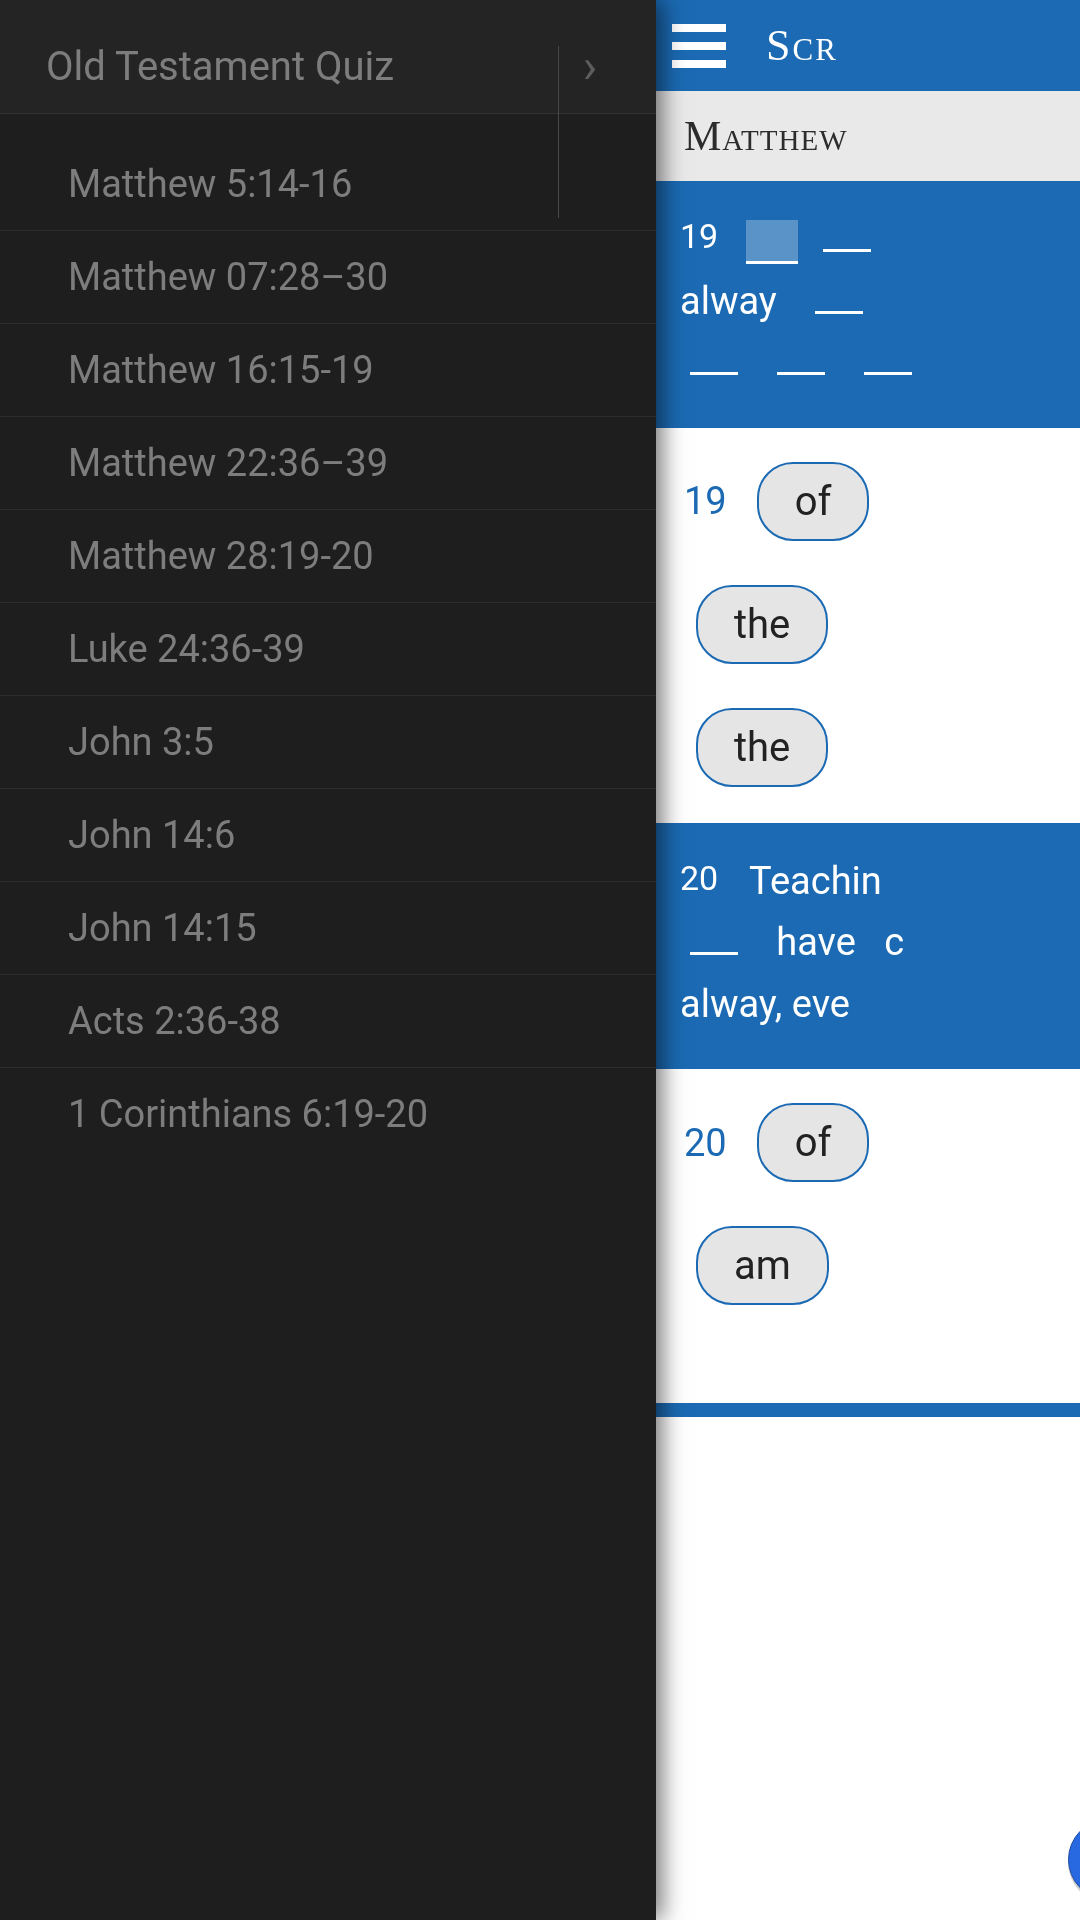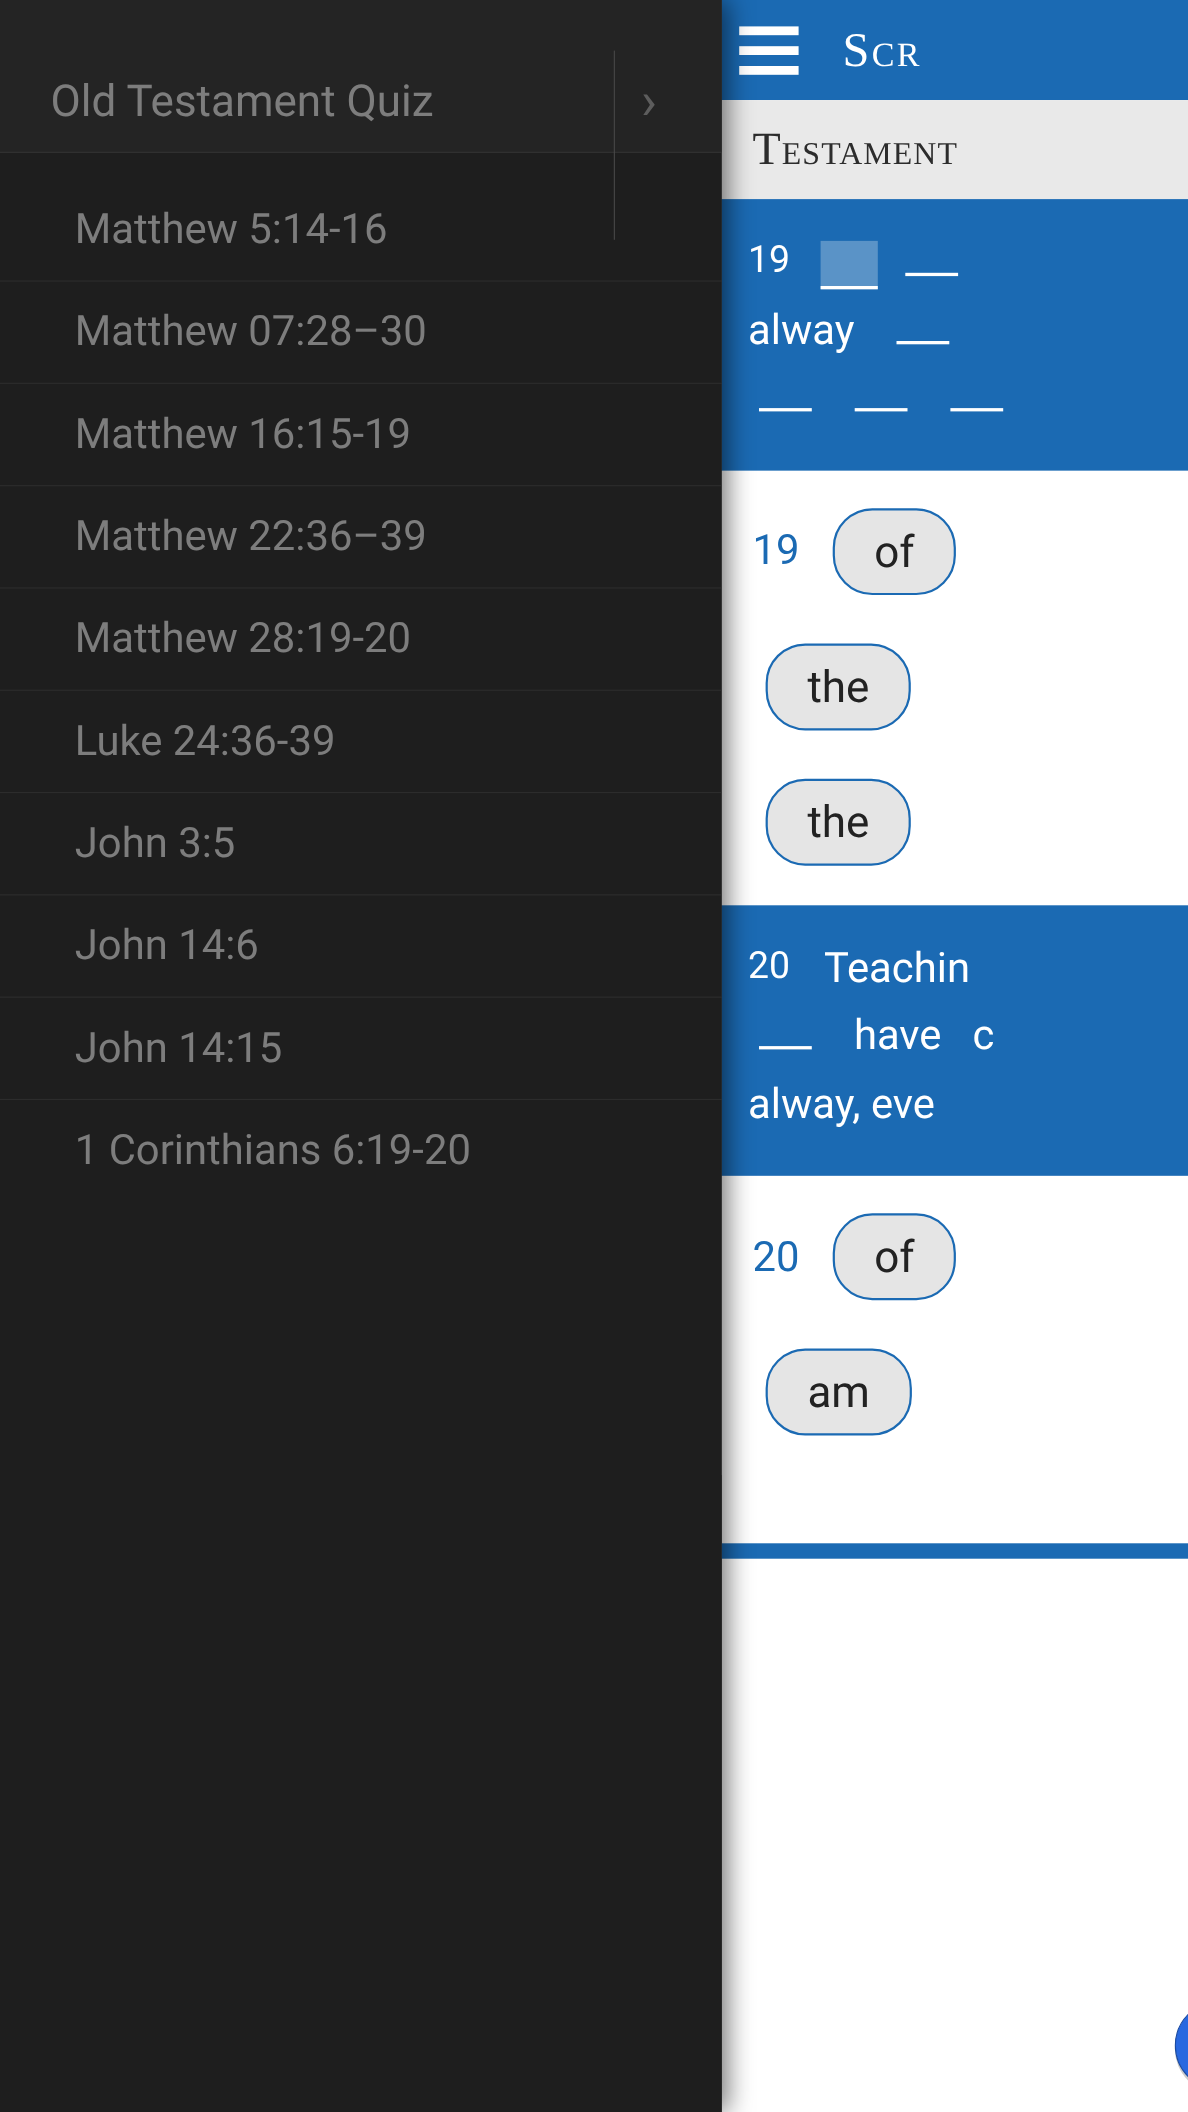--- a/index.html
+++ b/index.html
@@ -156,21 +156,21 @@
   .drawer-dim {
     position: absolute;
     left: 0; top: 0;
     width: 656px; height: 1920px;
     background: rgba(0,0,0,0.32);
     z-index: 20;
     pointer-events: none;
   }
   .drawer-top {
     background: #363636;
-    padding-top: 44px;
+    padding-top: 19px;
   }
   .section-row {
     display: flex;
     align-items: center;
     justify-content: space-between;
     height: 94px;
     padding: 0 36px 0 46px;
   }
   .section-label {
     color: #b8b8b8;
@@ -214,21 +214,21 @@
   <div class="header">
     <div class="hamburger">
       <span></span>
         <span></span>
         <span></span>
     </div>
     <div class="header-title">Scr</div>
   </div>
 
   <div class="subheader">
-    <div class="subheader-title">Testament</div>
+    <div class="subheader-title">Matthew</div>
   </div>
 
   <div class="verse-block">
     <span class="verse-num-inline">19</span>
     <span class="blank-selected"></span>
     <span class="blank"></span><br>
     <span>alway</span>
     &nbsp;&nbsp;<span class="blank"></span>&nbsp;
     <br>
     <span class="blank"></span>&nbsp;
@@ -282,16 +282,17 @@
   <div class="verse-list">
     <div class="verse-item">Matthew 5:14-16</div>
     <div class="verse-item">Matthew 07:28–30</div>
     <div class="verse-item">Matthew 16:15-19</div>
     <div class="verse-item">Matthew 22:36–39</div>
     <div class="verse-item">Matthew 28:19-20</div>
     <div class="verse-item">Luke 24:36-39</div>
     <div class="verse-item">John 3:5</div>
     <div class="verse-item">John 14:6</div>
     <div class="verse-item">John 14:15</div>
+    <div class="verse-item">Acts 2:36-38</div>
     <div class="verse-item" style="border-bottom:none">1 Corinthians 6:19-20</div>
   </div>
 </div>
 <div class="drawer-dim"></div>
 
 </body></html>

